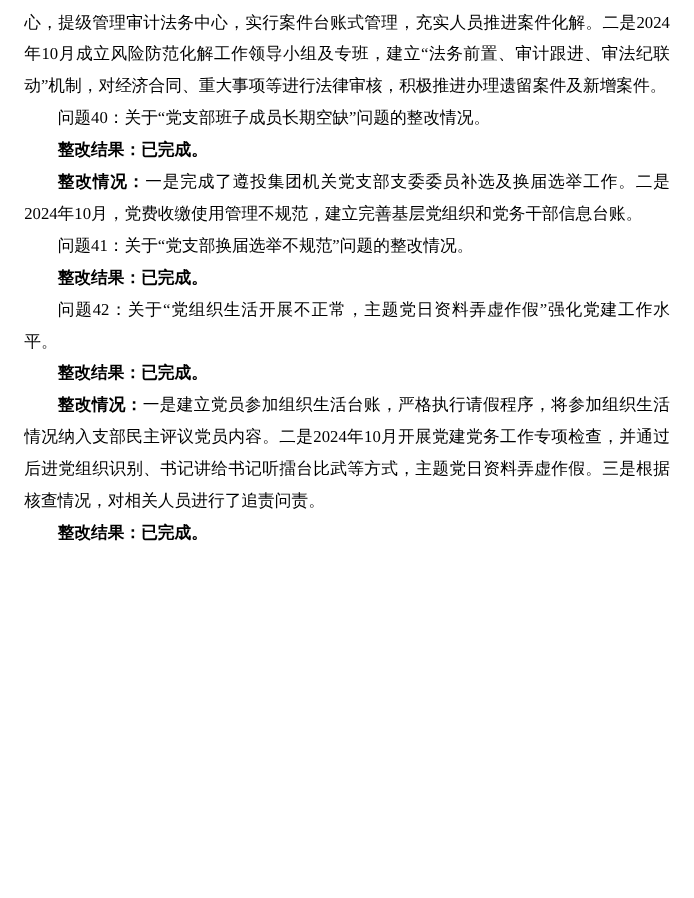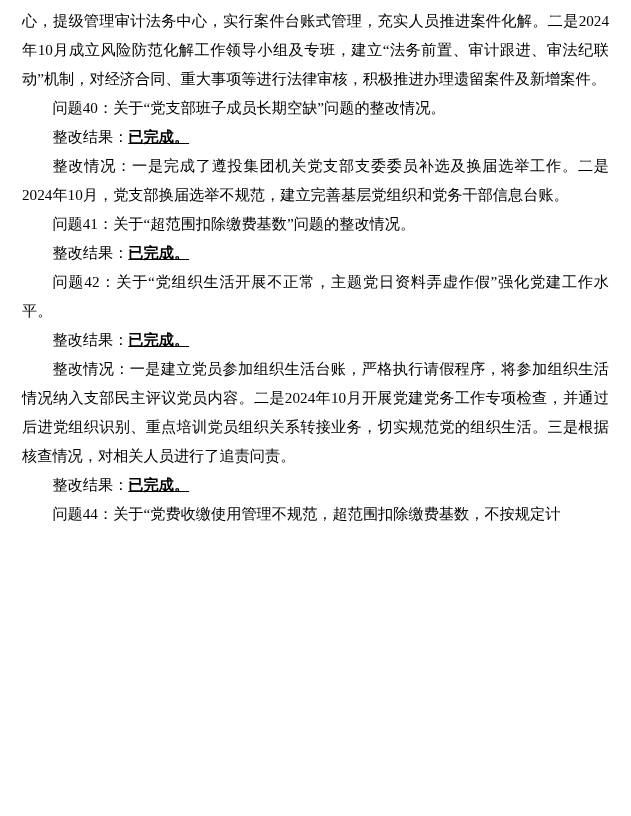--- a/index.html
+++ b/index.html
@@ -30,52 +30,50 @@
   }
   
   .cont {
     text-indent: 0;
   }
   .indent {
     text-indent: 2em;
   }
   .bold {
     font-weight: bold;
-    text-decoration: underline;
   }
   .lead {
-    font-weight: normal;
+    font-weight: bold;
   }
   .qline {
     font-weight: normal;
   }
 </style>
 </head>
 <body>
 
 <div class="page">
 
   <p class="para cont">心，提级管理审计法务中心，实行案件台账式管理，充实人员推进案件化解。二是2024年10月成立风险防范化解工作领导小组及专班，建立“法务前置、审计跟进、审法纪联动”机制，对经济合同、重大事项等进行法律审核，积极推进办理遗留案件及新增案件。</p>
 
   <p class="para indent qline">问题40：关于“党支部班子成员长期空缺”问题的整改情况。</p>
 
   <p class="para indent"><span class="lead">整改结果：</span><span class="bold">已完成。</span></p>
 
-  <p class="para indent"><span class="lead">整改情况：</span><span>一是完成了遵投集团机关党支部支委委员补选及换届选举工作。二是2024年10月，党支部换届选举不规范，建立完善基层党组织和党务干部信息台账。</span></p>
+  <p class="para indent"><span class="lead">整改情况：</span><span>一是完成了遵投集团机关党支部支委委员补选及换届选举工作。二是2024年10月，党费收缴使用管理不规范，建立完善基层党组织和党务干部信息台账。</span></p>
 
-  <p class="para indent qline">问题41：关于“超范围扣除缴费基数”问题的整改情况。</p>
+  <p class="para indent qline">问题41：关于“党支部换届选举不规范”问题的整改情况。</p>
 
   <p class="para indent"><span class="lead">整改结果：</span><span class="bold">已完成。</span></p>
 
 
   <p class="para indent qline">问题42：关于“党组织生活开展不正常，主题党日资料弄虚作假”强化党建工作水平。</p>
 
   <p class="para indent"><span class="lead">整改结果：</span><span class="bold">已完成。</span></p>
 
-  <p class="para indent"><span class="lead">整改情况：</span><span>一是建立党员参加组织生活台账，严格执行请假程序，将参加组织生活情况纳入支部民主评议党员内容。二是2024年10月开展党建党务工作专项检查，并通过后进党组织识别、重点培训党员组织关系转接业务，切实规范党的组织生活。三是根据核查情况，对相关人员进行了追责问责。</span></p>
+  <p class="para indent"><span class="lead">整改情况：</span><span>一是建立党员参加组织生活台账，严格执行请假程序，将参加组织生活情况纳入支部民主评议党员内容。二是2024年10月开展党建党务工作专项检查，并通过后进党组织识别、书记讲给书记听擂台比武等方式，主题党日资料弄虚作假。三是根据核查情况，对相关人员进行了追责问责。</span></p>
 
 
   <p class="para indent"><span class="lead">整改结果：</span><span class="bold">已完成。</span></p>
 
 
-  <p class="para indent qline">问题44：关于“党费收缴使用管理不规范，超范围扣除缴费基数，不按规定计</p>
 
 </div>
 
 </body></html>

